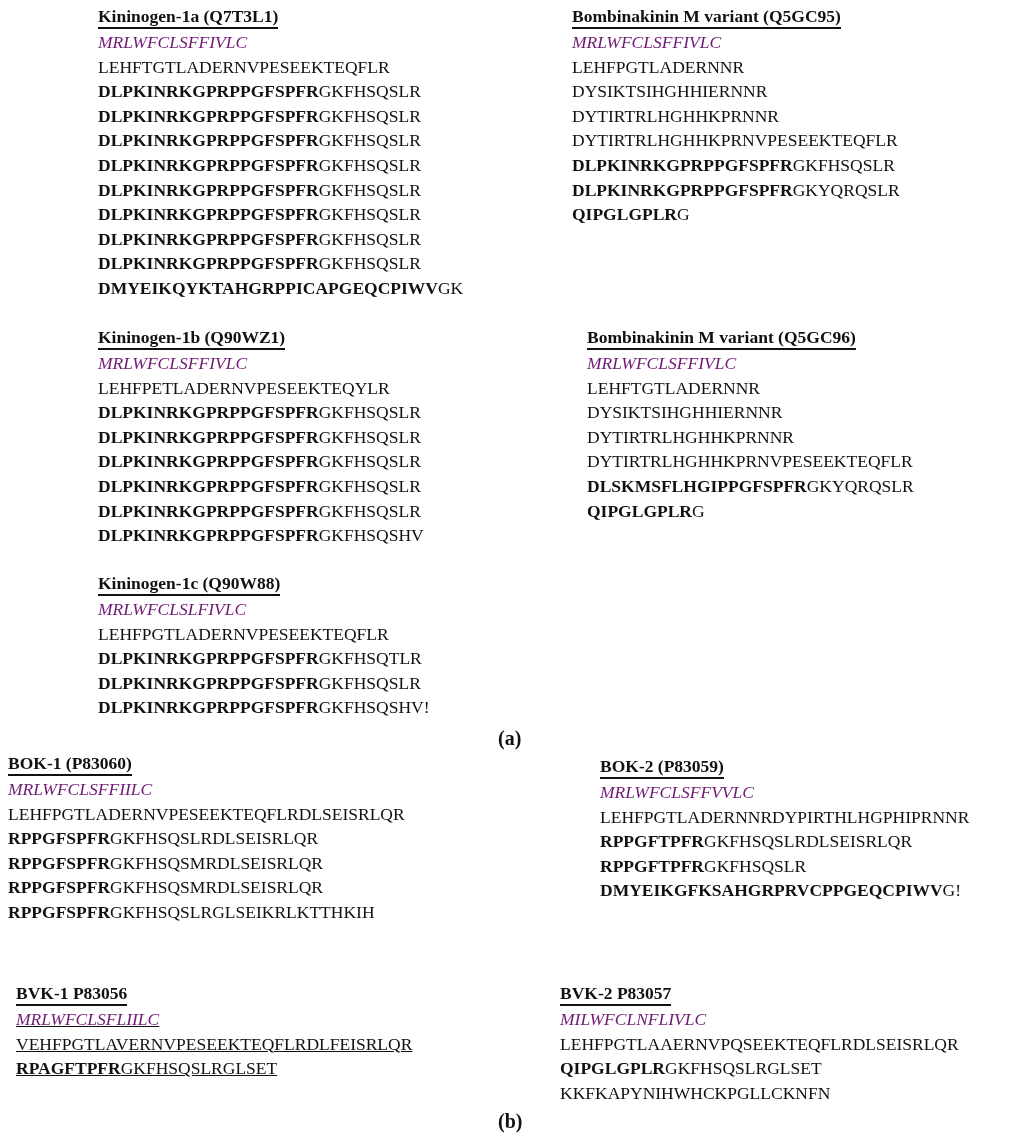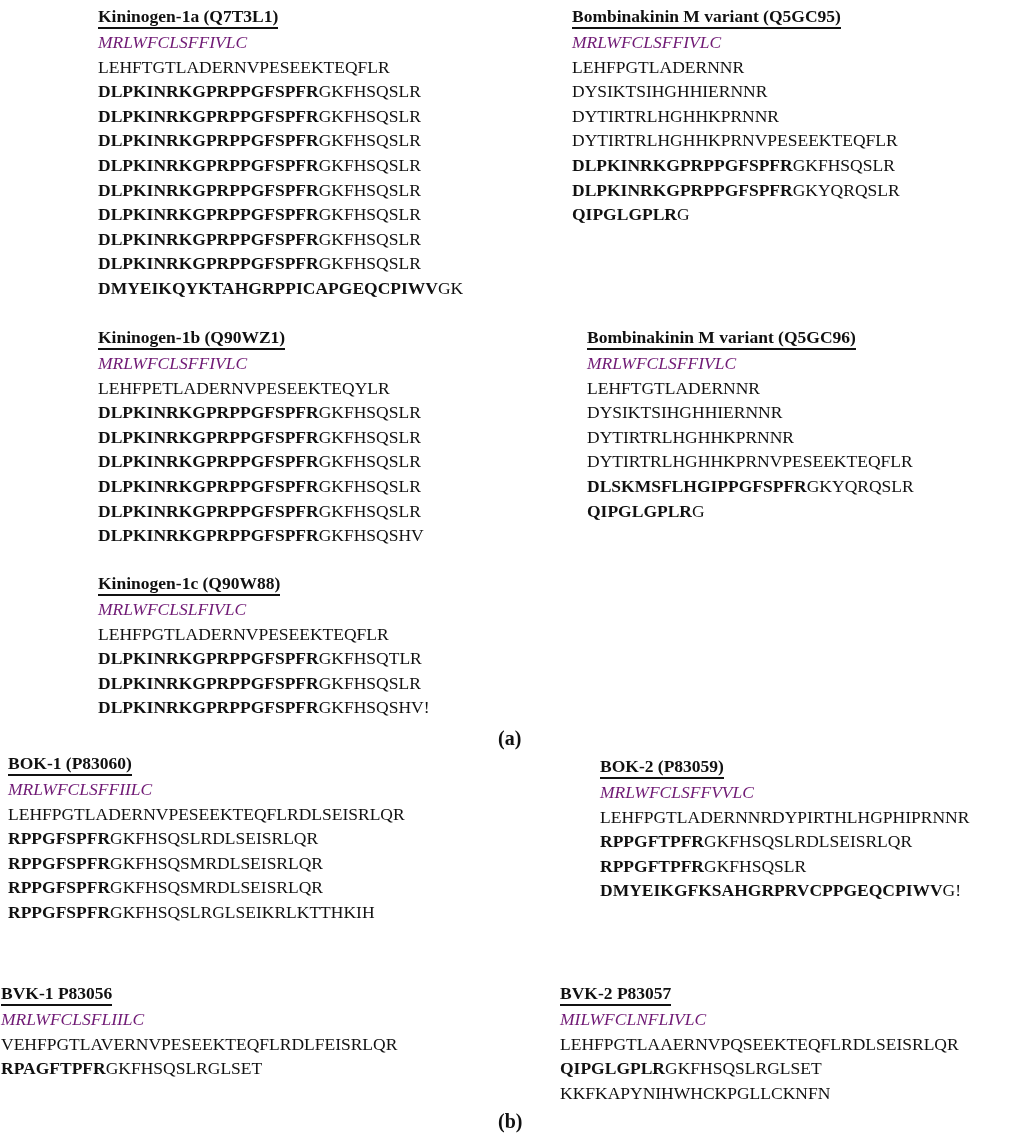--- a/index.html
+++ b/index.html
@@ -87,21 +87,21 @@
 
 <div class="block" style="left:560px; top:754px;margin-left:40px;">
   <span class="title">BOK-2 (P83059)</span>
   <span class="line signal">MRLWFCLSFFVVLC</span>
   <span class="line"><b></b><span>LEHFPGTLADERNNRDYPIRTHLHGPHIPRNNR</span></span>
   <span class="line"><b>RPPGFTPFR</b><span>GKFHSQSLRDLSEISRLQR</span></span>
   <span class="line"><b>RPPGFTPFR</b><span>GKFHSQSLR</span></span>
   <span class="line"><b>DMYEIKGFKSAHGRPRVCPPGEQCPIWV</b><span>G!</span></span>
 </div>
 
-<div class="block" style="left:1px; top:981px;">
+<div class="block" style="left:16px; top:981px;text-decoration:underline;">
   <span class="title">BVK-1 P83056</span>
   <span class="line signal">MRLWFCLSFLIILC</span>
   <span class="line"><b></b><span>VEHFPGTLAVERNVPESEEKTEQFLRDLFEISRLQR</span></span>
   <span class="line"><b>RPAGFTPFR</b><span>GKFHSQSLRGLSET</span></span>
 </div>
 
 <div class="block" style="left:560px; top:981px;">
   <span class="title">BVK-2 P83057</span>
   <span class="line signal">MILWFCLNFLIVLC</span>
   <span class="line"><b></b><span>LEHFPGTLAAERNVPQSEEKTEQFLRDLSEISRLQR</span></span>

